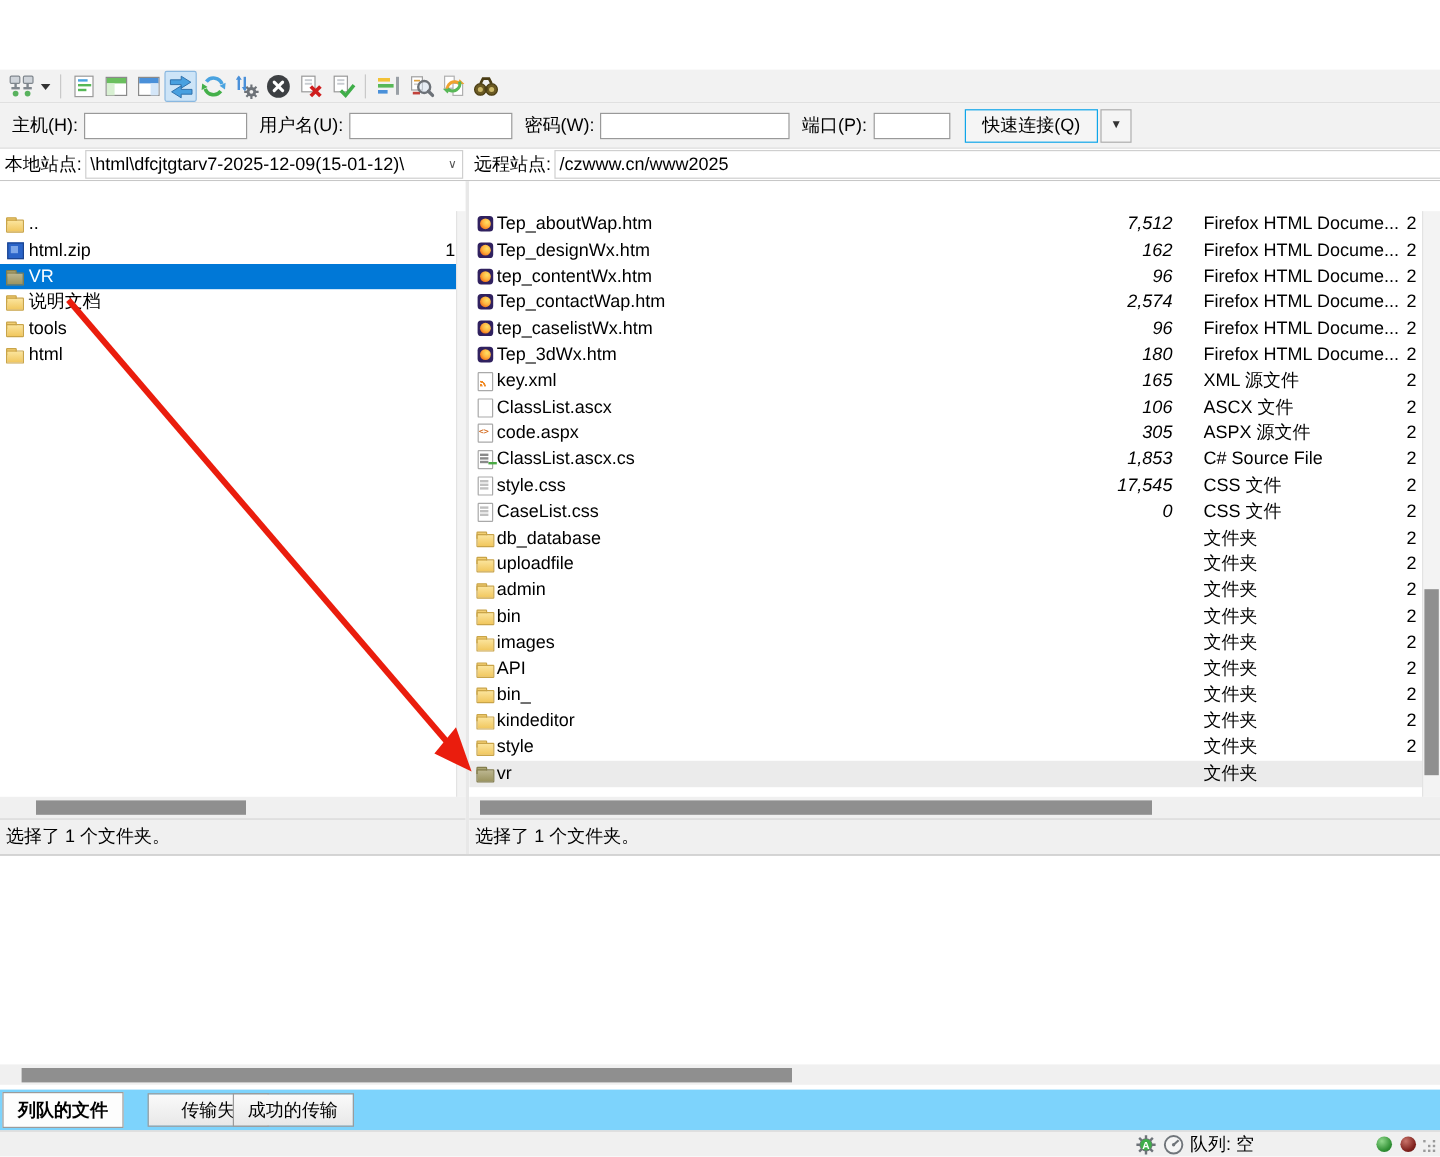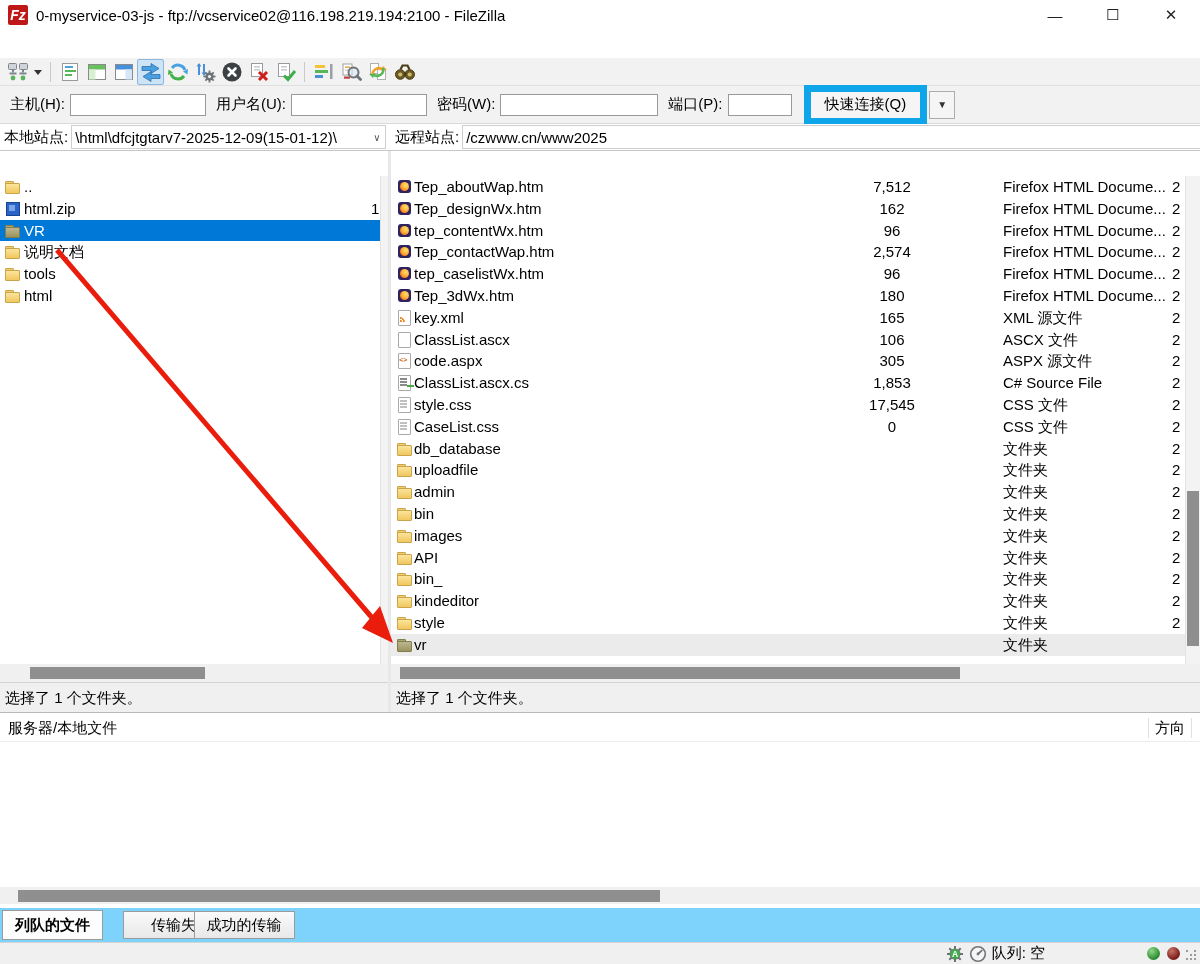--- a/index.html
+++ b/index.html
@@ -23,21 +23,21 @@
   .tbtn{width:27px;height:26px;display:flex;align-items:center;justify-content:center;border-radius:2px;flex:none;}
   .tbtn.narrow{width:14px;}
   .tbtn.active{background:#cde4f7;border:1px solid #8ab8e0;box-sizing:border-box;}
   .tsep{width:1px;height:20px;background:#c9c9c9;margin:0 5px;flex:none;}
 
   
   .quickbar{position:absolute;left:0;top:86px;width:100%;height:38px;background:#f2f2f2;display:flex;align-items:center;border-bottom:1px solid #dadada;box-sizing:border-box;}
   .qlabel{margin-left:10px;white-space:nowrap;}
   .qinput{height:20px;border:1px solid #999;background:#fff;margin-left:5px;font-size:14px;padding:0 3px;}
   .qi-host{width:128px;} .qi-user{width:128px;} .qi-pass{width:150px;} .qi-port{width:56px;}
-  .qbtn{margin-left:12px;height:26px;padding:0 14px;background:#f5f5f5;border:7px solid #0ea5e9;display:flex;align-items:center;white-space:nowrap;}
+  .qbtn{margin-left:12px;height:26px;padding:0 14px;background:#f5f5f5;border:1px solid #0ea5e9;display:flex;align-items:center;white-space:nowrap;}
   .qcaret{margin-left:2px;width:24px;height:26px;background:#f5f5f5;border:1px solid #adadad;display:flex;align-items:center;justify-content:center;font-size:10px;color:#333;}
 
   
   .pathband{position:absolute;left:0;top:124px;width:100%;height:26px;background:#fff;padding-left:28px;}
   .pathsec{position:absolute;top:0;height:100%;display:flex;align-items:center;}
   .pathsec.local{left:0;width:388px;}
   .pathsec.remote{left:391px;right:0;}
   .plabel{margin-left:4px;white-space:nowrap;}
   .pcombo{flex:1;height:22px;margin:0 2px 0 3px;border:1px solid #cfcfcf;background:#fff;display:flex;align-items:center;overflow:hidden;}
   .pcombo .val{padding-left:3px;white-space:nowrap;flex:1;}
@@ -59,21 +59,21 @@
 
   .list{position:absolute;left:0;top:25px;right:0;height:488px;overflow:hidden;background:#fff;}
   .row{position:relative;height:21.8px;line-height:21.8px;white-space:nowrap;}
   .row .fi{position:absolute;top:3px;}
   .row .nm{position:absolute;left:23px;top:0;}
   .localpane .row .fi{left:4px;}
   .localpane .row .nm{left:24px;}
   .remotepane .row .fi{left:5px;}
   .row.sel{background:#0078d7;color:#fff;width:381px;}
   .row.hl{background:#ebebeb;}
-  .sz{position:absolute;left:404px;width:194px;top:0;text-align:center;}
+  .sz{position:absolute;left:392px;width:194px;top:0;text-align:right;font-style:italic;}
   .tp{position:absolute;left:612px;width:164px;top:0;overflow:hidden;}
   .md{position:absolute;left:781px;width:9px;top:0;overflow:hidden;}
   .szclip{position:absolute;left:371px;width:13px;top:0;overflow:hidden;}
 
   .vscroll{position:absolute;top:25px;height:488px;background:#f3f3f3;}
   .localpane .vscroll{right:0;width:7px;border-left:1px solid #e3e3e3;}
   .remotepane .vscroll{right:0;width:14px;border-left:1px solid #e3e3e3;}
   .vthumb{position:absolute;left:1px;right:1px;background:#8f8f8f;}
 
   .hscroll{position:absolute;left:0;right:0;top:513px;height:18px;background:#f0f0f0;}
@@ -129,29 +129,20 @@
     box-shadow:0 3px 0 #c0c0c0,0 6px 0 #c0c0c0;}
 
   
   .arrow-overlay{position:absolute;left:0;top:0;pointer-events:none;z-index:60;}
 </style>
 </head>
 <body>
 
 <div class="window">
 
-  <div class="titlebar">
-    <span class="fzlogo">Fz</span>
-    <span class="title-text">0-myservice-03-js - ftp://vcservice02@116.198.219.194:2100 - FileZilla</span>
-    <div class="wctrls">
-      <span class="wctrl">—</span>
-      <span class="wctrl">☐</span>
-      <span class="wctrl">✕</span>
-    </div>
-  </div>
 
 
   <div class="toolbar" id="toolbar">
       <span class="tbtn">
         <span style="display: flex;">
           <svg width="22" height="22" viewBox="0 0 22 22">
             <rect x="1.5" y="2.5" width="8" height="6" rx="1" fill="#cfd4da" stroke="#7f868d"></rect>
             <rect x="12.5" y="2.5" width="8" height="6" rx="1" fill="#cfd4da" stroke="#7f868d"></rect>
             <rect x="5" y="8.5" width="2" height="3" fill="#7f868d"></rect>
             <rect x="15" y="8.5" width="2" height="3" fill="#7f868d"></rect>
@@ -554,26 +545,20 @@
         <div class="vthumb" style="top:315px;height:155px;"></div>
       </div>
       <div class="hscroll">
         <div class="hthumb" style="left:9px;width:560px;"></div>
       </div>
       <div class="panestatus">选择了 1 个文件夹。</div>
     </div>
   </div>
 
   <div class="queue">
-    <div class="qhdr">
-      <span class="qfile">服务器/本地文件</span>
-      <span class="qdiv" style="left:1148px;"></span>
-      <span class="qdir">方向</span>
-      <span class="qdiv" style="left:1191px;"></span>
-    </div>
     <div class="qscroll">
       <div class="hthumb" style="left:18px;width:642px;"></div>
     </div>
   </div>
 
   <div class="tabsband" id="tabsband">
       <span class="tab active" style="left: 2px;">列队的文件</span>
       <span class="tab" style="left: 123px; padding-left: 27px;">传输失败</span>
       <span class="tab" style="left: 193.5px;">成功的传输</span>
     </div>

